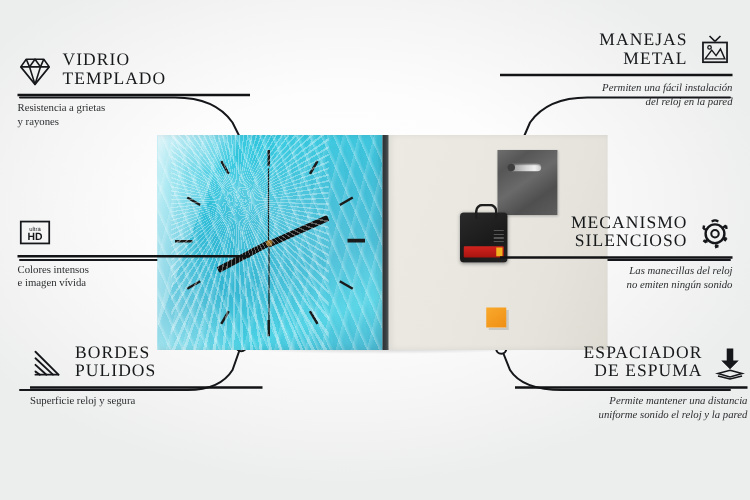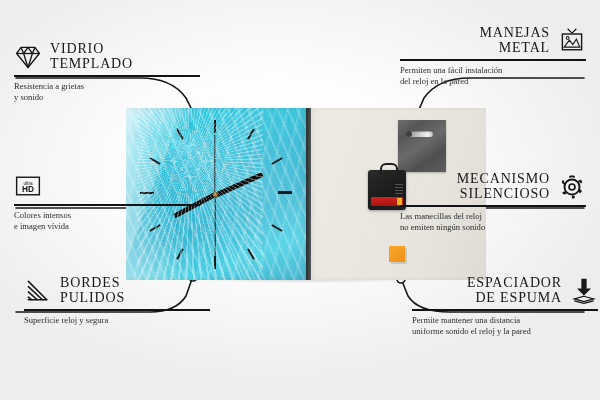--- a/index.html
+++ b/index.html
@@ -108,21 +108,21 @@
     font-family:"Liberation Serif", serif;
     font-size:14px;font-weight:400;letter-spacing:.85px;color:#16181a;
     line-height:14.5px;text-transform:uppercase;white-space:pre-line;
   }
   .feat.right .ttl{text-align:right;}
   .rule{height:2px;background:#121314;margin:4px 0 4px 0;}
   .sub{
     font-family:"Liberation Serif", serif;
     font-size:8.6px;line-height:10.5px;color:#2b2d2f;white-space:pre-line;
   }
-  .feat.right .sub{}
+  .feat.right .sub{text-align:right;font-style:italic;}
 
   
   #f-vidrio   {left:14px; top:42px;}
   #f-impresion{left:14px; top:172px;}
   #f-bordes   {left:24px; top:276px;}
   #f-manejas  {left:400px;top:26px;}
   #f-mecanismo{left:400px;top:172px;}
   #f-espaciador{left:412px;top:276px;}
 </style>
 </head>
@@ -200,21 +200,21 @@
           <path d="M3 12 H29"></path>
             <path d="M8 5 L11 12 L16 28 L21 12 L24 5"></path>
           <path d="M11 12 L16 5 L21 12"></path>
         </g>
       </svg>
       <div class="ttl">VIDRIO
 TEMPLADO</div>
     </div>
     <div class="rule"></div>
     <div class="sub">Resistencia a grietas
-y sonido</div>
+y rayones</div>
   </div>
 
   <div class="feat left" id="f-impresion">
     <div class="row">
       <svg class="ico" viewBox="0 0 32 32">
         <rect x="3" y="6" width="26" height="20" fill="none" stroke="#15171a" stroke-width="1.6"></rect>
         <text x="16" y="14.5" text-anchor="middle" font-family="Liberation Sans, sans-serif" font-size="5.4" fill="#15171a">ultra</text>
         <text x="16" y="23" text-anchor="middle" font-family="Liberation Sans, sans-serif" font-size="9.5" font-weight="bold" fill="#15171a">HD</text>
       </svg>
     </div>

